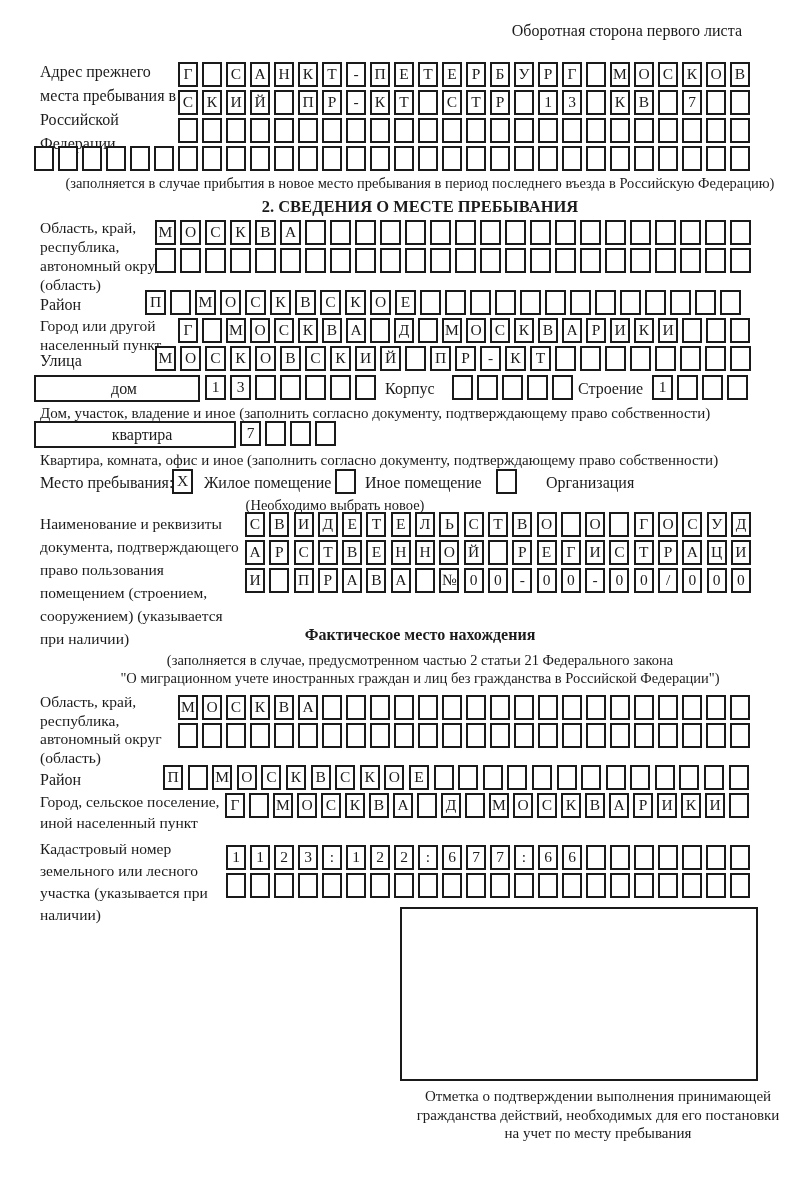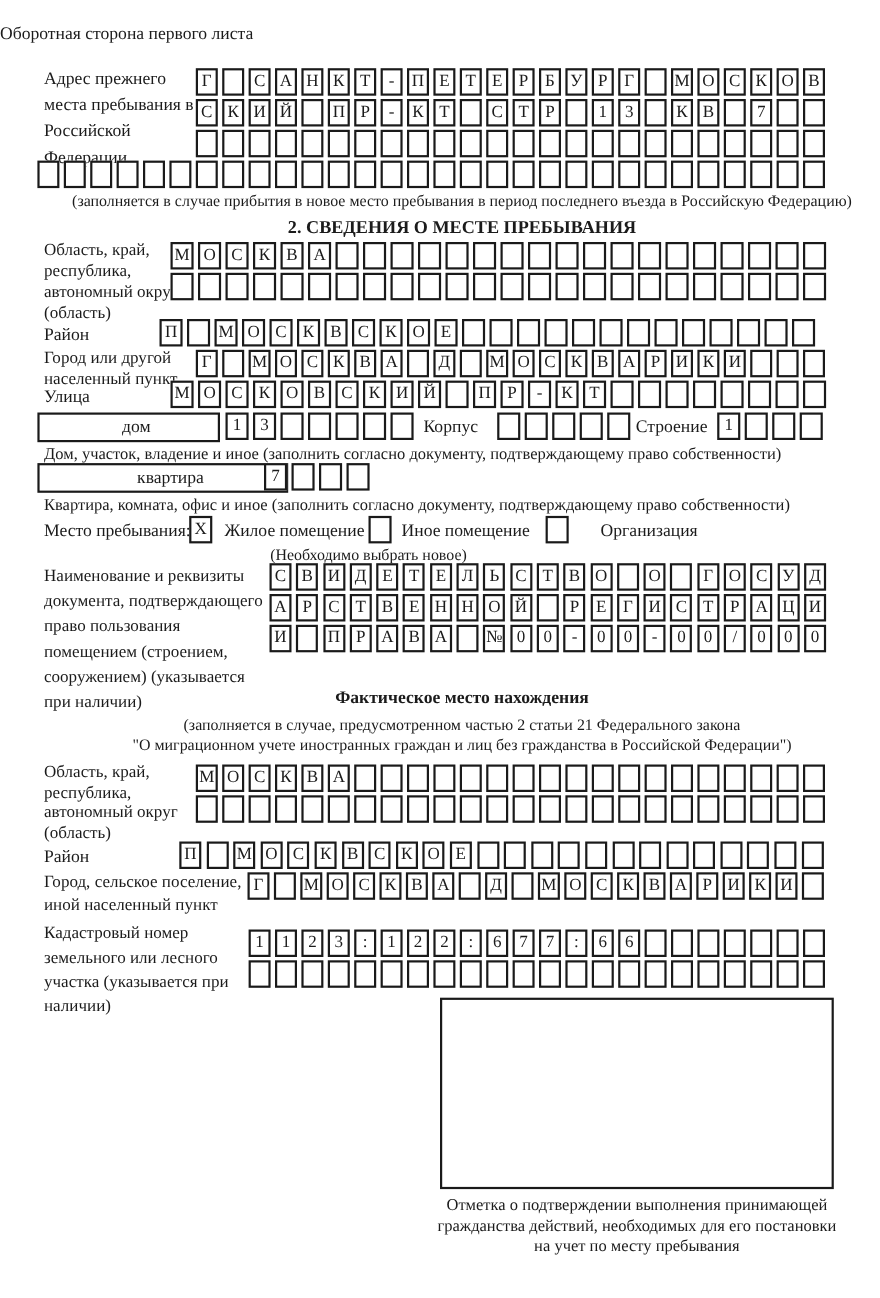--- a/index.html
+++ b/index.html
@@ -18,21 +18,21 @@
   .widebox{position:absolute;box-sizing:border-box;height:27px;border:2px solid #1a1a1a;
         text-align:center;font-size:16px;line-height:23px;background:#fff;padding-left:14px;}
   .stamp{position:absolute;box-sizing:border-box;border:2px solid #1a1a1a;background:#fff;}
   .capline{font-size:15px;line-height:18.5px;text-align:center;}
 </style>
 </head>
 <body>
 
 <div class="page">
 
-  <div class="abs" style="left:0;top:22px;width:742px;text-align:left;font-size:16px;">Оборотная сторона первого листа</div>
+  <div class="abs" style="left:0;top:22px;width:742px;text-align:right;font-size:16px;">Оборотная сторона первого листа</div>
 
   <div class="abs label" style="left:40px;top:60px;width:152px;">Адрес прежнего места пребывания в Российской Федерации</div>
   <div class="boxrow" style="left:178px;top:62px;">
       <span class="cell">Г</span>
       <span class="cell"></span>
       <span class="cell">С</span>
       <span class="cell">А</span>
       <span class="cell">Н</span>
       <span class="cell">К</span>
       <span class="cell">Т</span>
@@ -300,21 +300,21 @@
     </div>
   <div class="abs label" style="left:578px;top:377px;">Строение</div>
   <div class="boxrow" style="left:652px;top:375px;--w:21px;">
       <span class="cell">1</span>
       <span class="cell"></span>
       <span class="cell"></span>
       <span class="cell"></span>
     </div>
   <div class="abs" style="left:40px;top:405px;font-size:15px;">Дом, участок, владение и иное (заполнить согласно документу, подтверждающему право собственности)</div>
 
-  <div class="widebox" style="left:34px;top:421px;width:228px;">квартира</div>
+  <div class="widebox" style="left:34px;top:421px;width:202px;">квартира</div>
   <div class="boxrow" style="left:240px;top:421px;--w:21px;">
       <span class="cell">7</span>
       <span class="cell"></span>
       <span class="cell"></span>
       <span class="cell"></span>
     </div>
   <div class="abs" style="left:40px;top:452px;font-size:15px;">Квартира, комната, офис и иное (заполнить согласно документу, подтверждающему право собственности)</div>
 
   <div class="abs label" style="left:40px;top:471px;">Место пребывания:</div>
   <div class="boxrow" style="left:172px;top:469px;--w:21px;">
@@ -558,19 +558,19 @@
       <span class="cell"></span>
       <span class="cell"></span>
       <span class="cell"></span>
       <span class="cell"></span>
       <span class="cell"></span>
       <span class="cell"></span>
       <span class="cell"></span>
     </div>
 
   <div class="stamp" style="left:400px;top:907px;width:358px;height:174px;"></div>
-  <div class="abs" style="left:385px;top:1087px;width:388px;font-family:Liberation Serif, serif;">
+  <div class="abs" style="left:404px;top:1087px;width:388px;font-family:Liberation Serif, serif;">
     <div class="capline">Отметка о подтверждении выполнения принимающей</div>
     <div class="capline">гражданства действий, необходимых для его постановки</div>
     <div class="capline">на учет по месту пребывания</div>
   </div>
 
 </div>
 
 </body></html>

